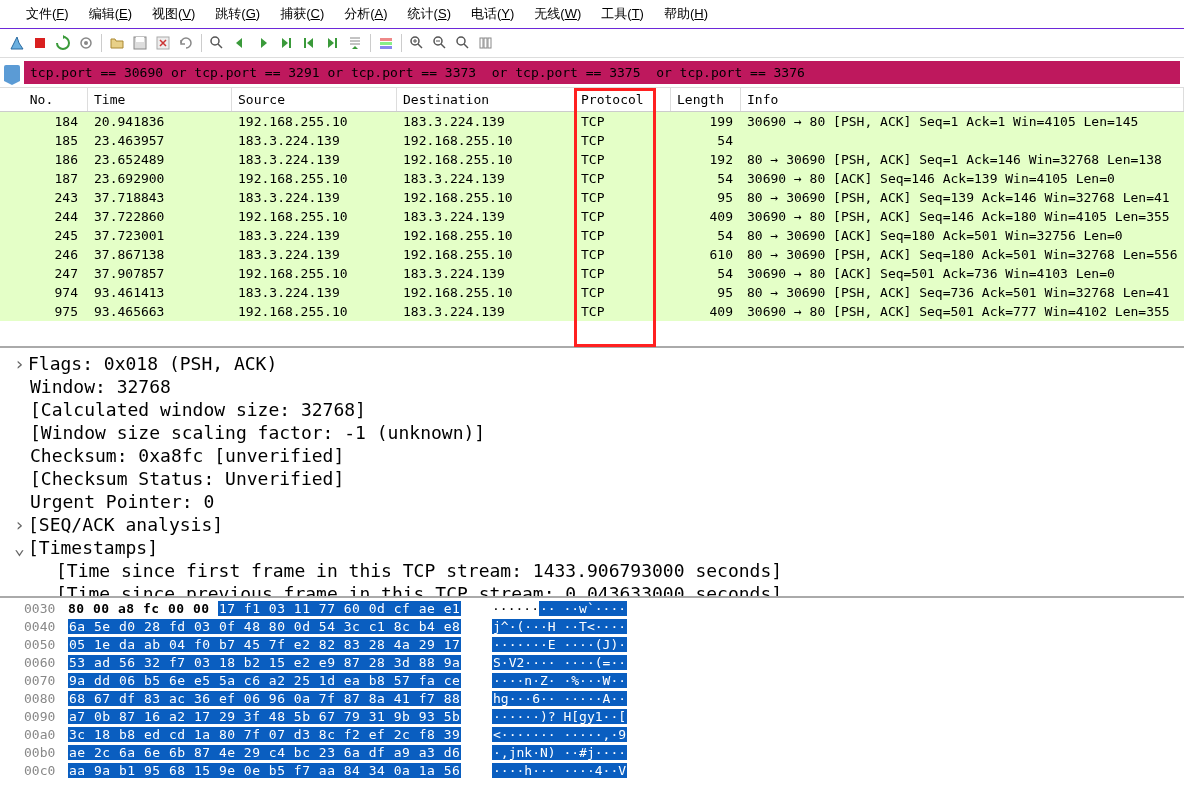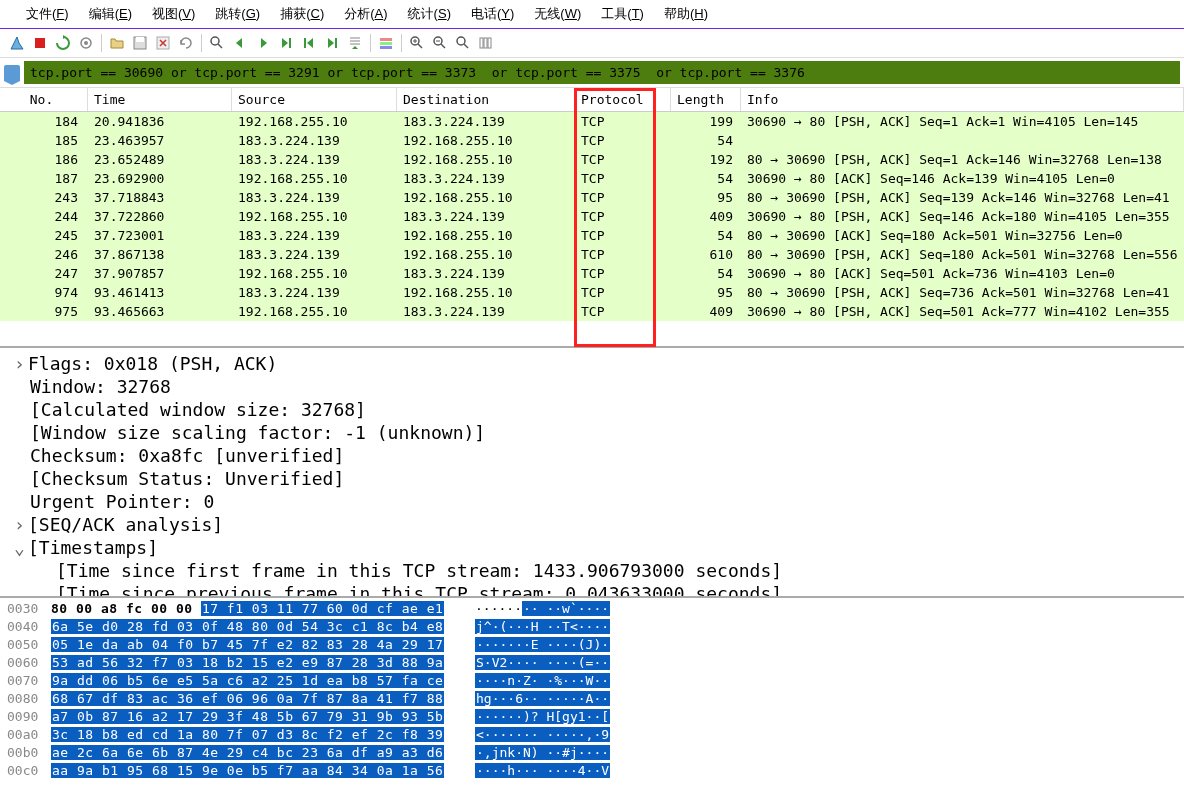--- a/index.html
+++ b/index.html
@@ -6,21 +6,21 @@
 body { font-family: "Microsoft YaHei", Arial, sans-serif; font-size: 13px; background: #fff; color: #000; overflow: hidden; }
 .menubar { display: flex; padding: 2px 16px; border-bottom: 1px solid #6d28d9; }
 .menubar span { padding: 3px 10px; cursor: default; }
 .menubar span u { text-decoration: underline; }
 .toolbar { display: flex; align-items: center; padding: 3px 6px; border-bottom: 1px solid #ddd; gap: 1px; }
 .tbtn { width: 22px; height: 22px; display: inline-flex; align-items: center; justify-content: center; cursor: pointer; border-radius: 2px; }
 .tsep { width: 1px; height: 18px; background: #ccc; margin: 0 3px; }
 .filter-row { display: flex; align-items: center; padding: 3px 4px; border-bottom: 1px solid #ddd; }
 .bookmark { width: 16px; height: 16px; background: #5b9bd5; border-radius: 2px 2px 0 0; margin-right: 4px; position: relative; }
 .bookmark::after { content: ""; position: absolute; bottom: -4px; left: 0; border-left: 8px solid transparent; border-right: 8px solid transparent; border-top: 4px solid #5b9bd5; }
-.filter-input { flex: 1; background: #4d7c0f; border: none; padding: 4px 6px; font-family: Consolas, monospace; font-size: 13px; outline: none; }
+.filter-input { flex: 1; background: #be185d; border: none; padding: 4px 6px; font-family: Consolas, monospace; font-size: 13px; outline: none; }
 .packets { border-bottom: 2px solid #aaa; height: 260px; overflow: hidden; }
 .phead { display: flex; border-bottom: 1px solid #ccc; background: #fff; font-family: Consolas, monospace; }
 .phead > div { padding: 4px 6px; border-right: 1px solid #ddd; }
 .prow { display: flex; font-family: Consolas, monospace; background: #e4ffc7; }
 .prow > div { padding: 2px 6px; white-space: nowrap; overflow: hidden; }
 .c-no { width: 88px; text-align: right; padding-right: 10px !important; }
 .c-time { width: 144px; }
 .c-src { width: 165px; }
 .c-dst { width: 178px; }
 .c-proto { width: 96px; }
@@ -28,21 +28,21 @@
 .c-info { flex: 1; }
 .proto-box { position: absolute; border: 3px solid #ff2020; pointer-events: none; }
 .details { height: 250px; overflow: auto; border-bottom: 2px solid #aaa; padding: 4px 0; font-family: Consolas, monospace; font-size: 18px; }
 .dline { padding: 1px 8px 1px 30px; white-space: pre; }
 .dline.l2 { padding-left: 56px; }
 .dline.expander { padding-left: 14px; }
 .dline.expander::before { content: "›"; display: inline-block; width: 14px; transform: rotate(0); color: #666; }
 .dline.expanded::before { content: "⌄"; color: #666; }
 .dline.sel { background: #e8e8e8; }
 .hexpane { font-family: Consolas, monospace; font-size: 13px; padding: 2px 0; overflow: hidden; }
-.hrow { display: flex; padding: 0 7px; line-height: 18px; }
+.hrow { display: flex; padding: 0 24px; line-height: 18px; }
 .hoff { width: 44px; color: #888; }
 .hbytes { width: 408px; letter-spacing: 0.5px; }
 .hbytes .hl, .hascii .hl { background: #0a5ec0; color: #fff; padding: 0 1px; }
 .hbytes .bold { font-weight: bold; }
 .hascii { padding-left: 16px; }
 .packets-wrap { position: relative; }
 svg { display: block; }
 </style>
 </head>
 <body>

